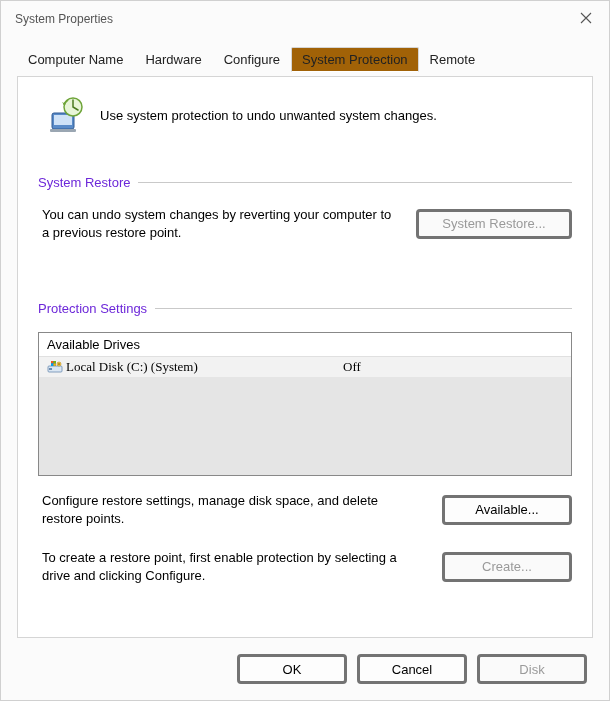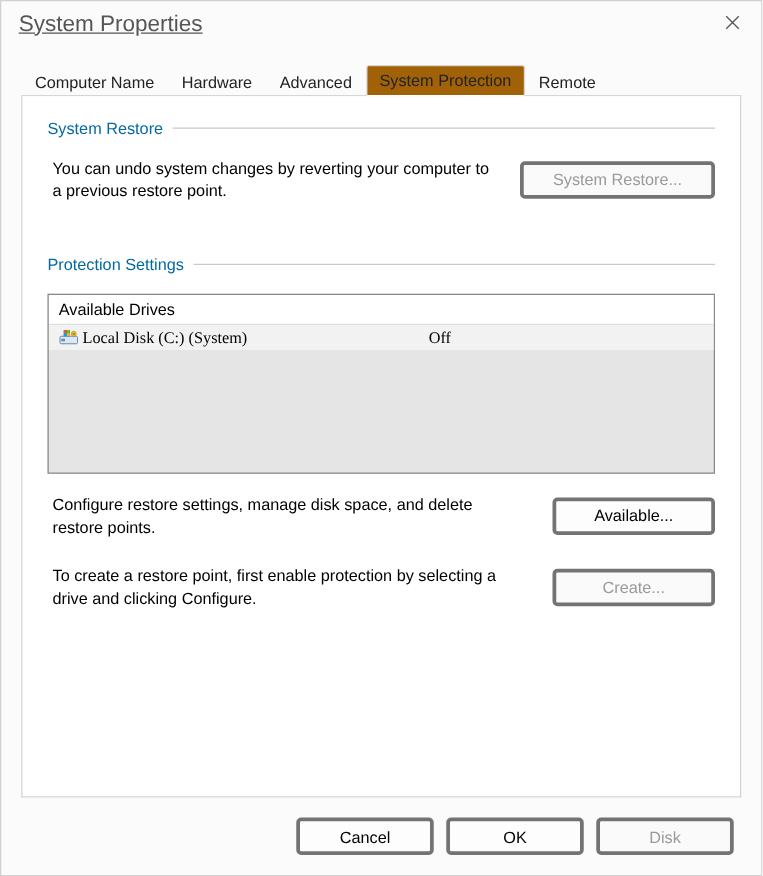--- a/index.html
+++ b/index.html
@@ -23,35 +23,34 @@
   }
   .titlebar {
     display: flex;
     align-items: center;
     justify-content: space-between;
     height: 36px;
     padding: 0 0 0 14px;
     color: #555;
   }
   .titlebar .title {
-    font-size: 18px;
-    text-decoration: underline;
+    font-size: 12px;
   }
   .closebtn {
     width: 46px;
     height: 36px;
     display: flex;
     align-items: center;
     justify-content: center;
     color: #555;
   }
   .closebtn svg { width: 12px; height: 12px; }
   .tabstrip {
     display: flex;
-    align-items: flex-end;
+    align-items: flex-start;
     gap: 0;
     padding: 10px 16px 0 16px;
     height: 40px;
     position: relative;
   }
   .tabstrip::after {
     content: "";
     position: absolute;
     left: 16px; right: 16px; bottom: 0;
     height: 1px;
@@ -95,33 +94,33 @@
   .intro .icon {
     width: 40px; height: 40px;
     position: relative;
   }
   .group-label {
     display: flex;
     align-items: center;
     gap: 8px;
     margin-bottom: 16px;
     font-size: 13px;
-    color: #0369a1;
+    color: #6d28d9;
   }
   .group-label .line {
     flex: 1;
     height: 1px;
     background: #c9c9c9;
   }
   .restore-row {
     display: flex;
     align-items: center;
     justify-content: space-between;
     gap: 20px;
-    margin-bottom: 43px;
+    margin-bottom: 60px;
     padding-left: 4px;
   }
   .restore-row .text {
     flex: 1;
     line-height: 1.35;
   }
   .winbtn {
     min-width: 156px;
     height: 30px;
     background: #fdfdfd;
@@ -205,27 +204,41 @@
         <svg viewBox="0 0 12 12">
             <path d="M1 1 L11 11 M11 1 L1 11" stroke="#555" stroke-width="1.1" fill="none"></path>
           </svg>
       </span>
     </div>
   </div>
 
   <div class="tabstrip">
     <div class="tab">Computer Name</div>
     <div class="tab">Hardware</div>
-    <div class="tab">Advanced</div>
+    <div class="tab">Configure</div>
     <div class="tab active">System Protection</div>
     <div class="tab">Remote</div>
   </div>
 
   <div class="panel">
 
+    <div class="intro">
+      <span class="icon">
+        <svg viewBox="0 0 40 40" width="40" height="40">
+          <rect x="6" y="18" width="22" height="16" rx="2" fill="#5a8bc8" stroke="#2f5a94" stroke-width="1"></rect>
+          <rect x="8" y="20" width="18" height="10" fill="#cfe2f7"></rect>
+          <rect x="4" y="34" width="26" height="3" rx="1" fill="#9aa6b2"></rect>
+          <circle cx="27" cy="12" r="9" fill="#e8f5d8" stroke="#6fa53a" stroke-width="1.5"></circle>
+          <path d="M27 5 L27 12 L32 15" stroke="#4a7a20" stroke-width="1.5" fill="none" stroke-linecap="round"></path>
+          <path d="M18 10 A9 9 0 0 1 22 5" stroke="#6fa53a" stroke-width="1.5" fill="none"></path>
+          <polygon points="18,10 16,7 20,9" fill="#6fa53a"></polygon>
+        </svg>
+      </span>
+      <span>Use system protection to undo unwanted system changes.</span>
+    </div>
 
     <div class="group-label">
       <span>System Restore</span>
       <span class="line"></span>
     </div>
     <div class="restore-row">
       <div class="text">You can undo system changes by reverting your computer to a previous restore point.</div>
       <button class="winbtn" disabled="">System Restore...</button>
     </div>
 
@@ -265,18 +278,18 @@
     </div>
 
     <div class="action-row" style="margin-bottom:12px">
       <div class="text">To create a restore point, first enable protection by selecting a drive and clicking Configure.</div>
       <button class="winbtn" disabled="">Create...</button>
     </div>
 
   </div>
 
   <div class="footer">
+    <button class="winbtn">OK</button>
     <button class="winbtn">Cancel</button>
-    <button class="winbtn">OK</button>
     <button class="winbtn" disabled="">Disk</button>
   </div>
 
 </div>
 
 </body></html>

